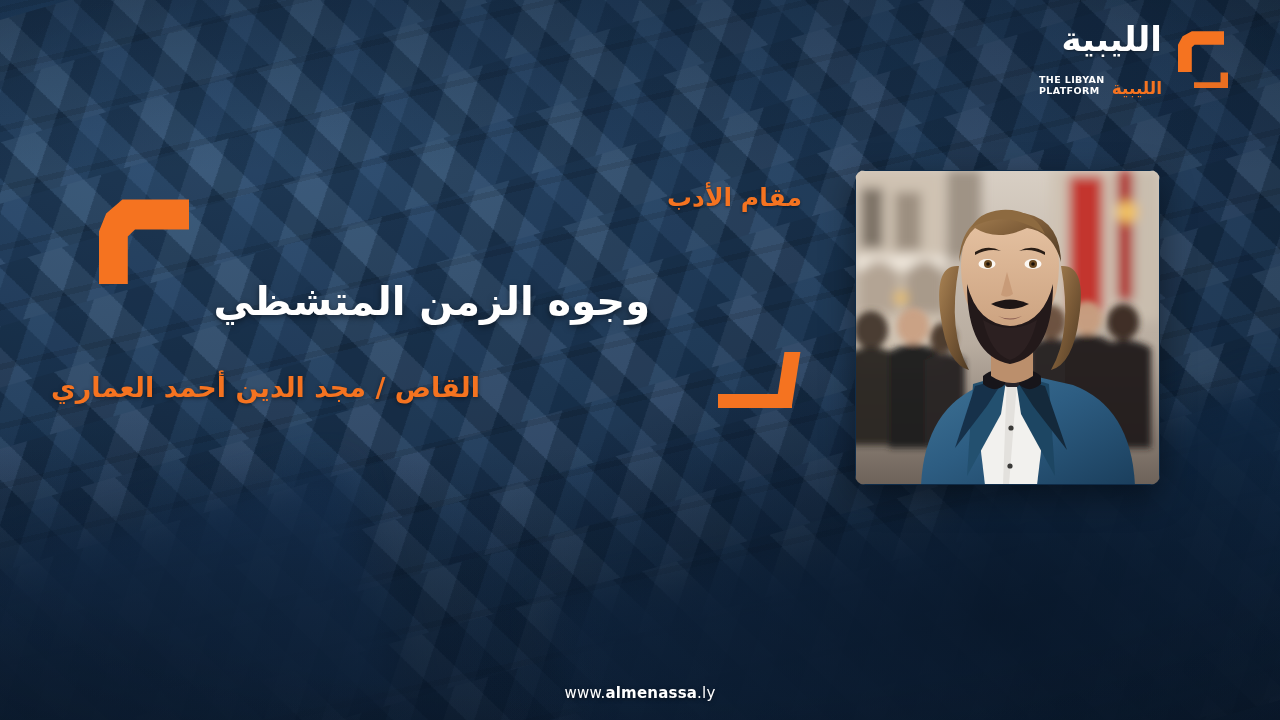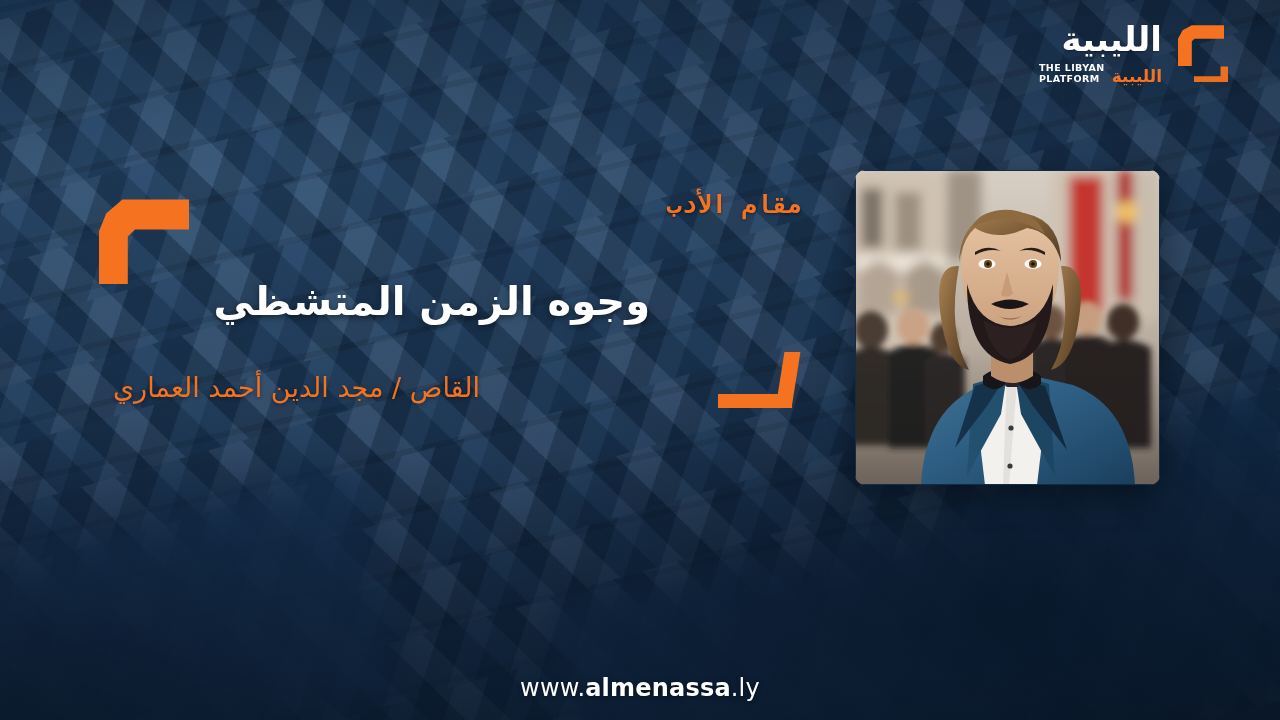--- a/index.html
+++ b/index.html
@@ -67,21 +67,21 @@
   
   .logo{
     position:absolute; top:22px; right:48px;
     display:flex; align-items:center; gap:8px;
   }
   .logo-text{ display:flex; flex-direction:column; align-items:flex-end; line-height:1; }
   .logo-ar{
     font-size:34px; font-weight:700; color:#ffffff; letter-spacing:-1px;
     direction:rtl; text-shadow:0 1px 2px rgba(0,0,0,.35);
   }
-  .logo-sub-row{ display:flex; align-items:flex-end; gap:7px; margin-top:6px; }
+  .logo-sub-row{ display:flex; align-items:flex-end; gap:7px; margin-top:18px; }
   .logo-ar2{ font-size:17px; font-weight:700; color:#f57320; direction:rtl;text-align:right; }
   .logo-en{
     font-size:9.5px; font-weight:700; color:#ffffff; line-height:1.2;
     letter-spacing:.4px; text-align:left;
   }
   .logo-mark{ position:relative; width:62px; height:62px; }
   .mark-hook{
     position:absolute; left:8px; top:2px; width:46px; height:42px;
     background:#f57320;
     clip-path:polygon(0 100%,0 34%,10% 14%,30% 2%,100% 2%,100% 34%,36% 34%,30% 40%,30% 100%);
@@ -106,49 +106,49 @@
     position:absolute; right:0; top:0; width:16px; height:56px;
     background:#f57320; transform:skewX(-9deg);
   }
   .deco-l .h{
     position:absolute; left:0; bottom:0; width:74px; height:14px;
     background:#f57320;
   }
 
   
   .kicker{
-    position:absolute; right:478px; top:190px;
+    position:absolute; right:478px; top:183px;
     direction:rtl; color:#f57320; font-weight:700; font-size:25px;
-    letter-spacing:0; text-shadow:0 1px 3px rgba(0,0,0,.45);font-family:Liberation Mono, monospace;
+    letter-spacing:0; text-shadow:0 1px 3px rgba(0,0,0,.45);
   }
   .title{
     position:absolute; right:630px; top:278px;
     direction:rtl; color:#ffffff; font-weight:700; font-size:40px;
     letter-spacing:-.5px; white-space:nowrap;
     text-shadow:0 2px 6px rgba(0,0,0,.5);
     text-align:center;
   }
   .byline{
     position:absolute; right:800px; top:372px;
-    direction:rtl; color:#f57320; font-weight:400; font-size:27px;
+    direction:rtl; color:#f57320; font-weight:700; font-size:27px;
     white-space:nowrap; text-shadow:0 1px 4px rgba(0,0,0,.45);
   }
 
   
   .portrait-wrap{
     position:absolute; left:855px; top:170px; width:305px; height:315px;
     border-radius:10px; overflow:hidden;
     box-shadow:0 10px 34px rgba(0,0,0,.45);
   }
   .portrait{ position:absolute; inset:0; }
 
   
   .footer{
     position:absolute; left:0; right:0; bottom:18px; text-align:center;
-    color:#ffffff; font-size:24px; letter-spacing:.2px;
+    color:#ffffff; font-size:15px; letter-spacing:.2px;
     text-shadow:0 1px 4px rgba(0,0,0,.5);
   }
   .footer b{ font-weight:700; }
   .footer .thin{ font-weight:400; }
 </style>
 </head>
 <body>
 
 <div class="stage">
 

